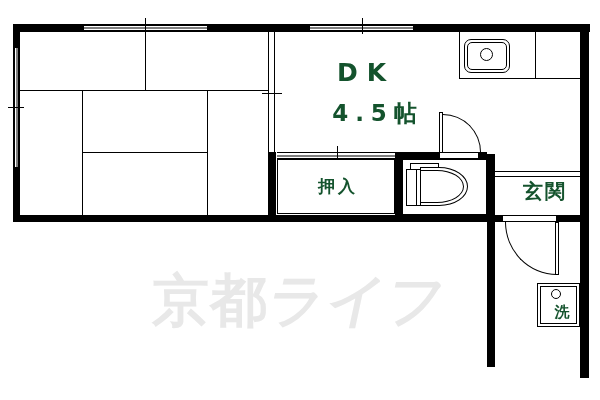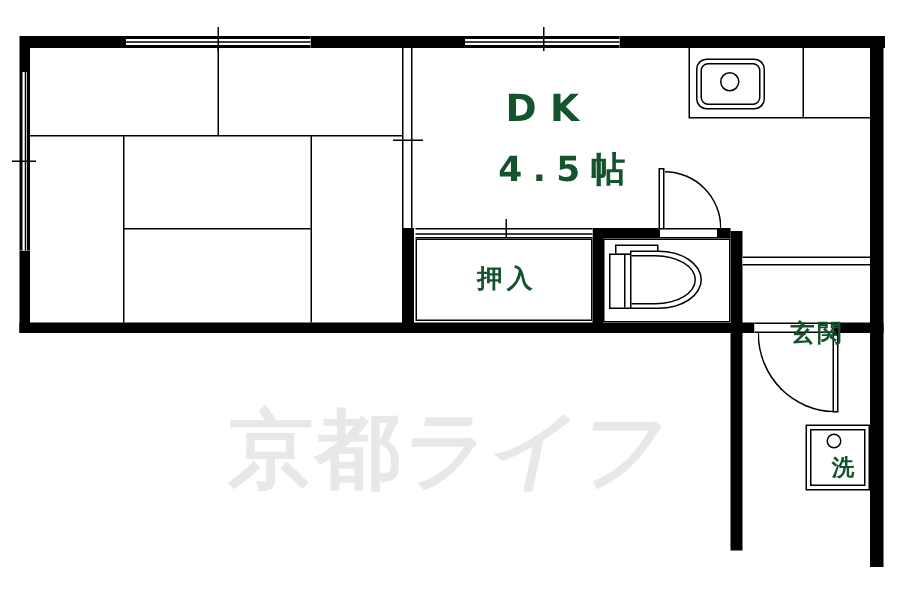--- a/index.html
+++ b/index.html
@@ -105,20 +105,20 @@
   <div class="box" style="left:555px; top:222px; width:4px; height:53px;"></div>
   <div class="arc-bl" style="left:505px; top:222px; width:52px; height:53px;"></div>
 
   <div class="box" style="left:537px; top:283px; width:43px; height:44px;"></div>
   <div class="box" style="left:540px; top:286px; width:37px; height:38px;"></div>
   <div class="circle" style="left:551px; top:289px; width:10px; height:10px;"></div>
 
   <div class="label" style="left:366px; top:72px; font-size:25px; letter-spacing:9px;">DK</div>
   <div class="label" style="left:368px; top:113px; font-size:23px; letter-spacing:7px;margin-left:10px;">4.5帖</div>
   <div class="label" style="left:338px; top:186px; font-size:17px; letter-spacing:3px;">押入</div>
-  <div class="label" style="left:545px; top:191px; font-size:16px; letter-spacing:2px;margin-top:32px;">玄関</div>
+  <div class="label" style="left:545px; top:191px; font-size:20px; letter-spacing:2px;">玄関</div>
   <div class="label" style="left:562px; top:312px; font-size:15px;">洗</div>
 
   <div class="watermark" style="left:299px; top:301px; color:#e8e8e8;">
     <span>京都</span><span class="skew">ライフ</span>
   </div>
 
 </div>
 
 </body></html>

